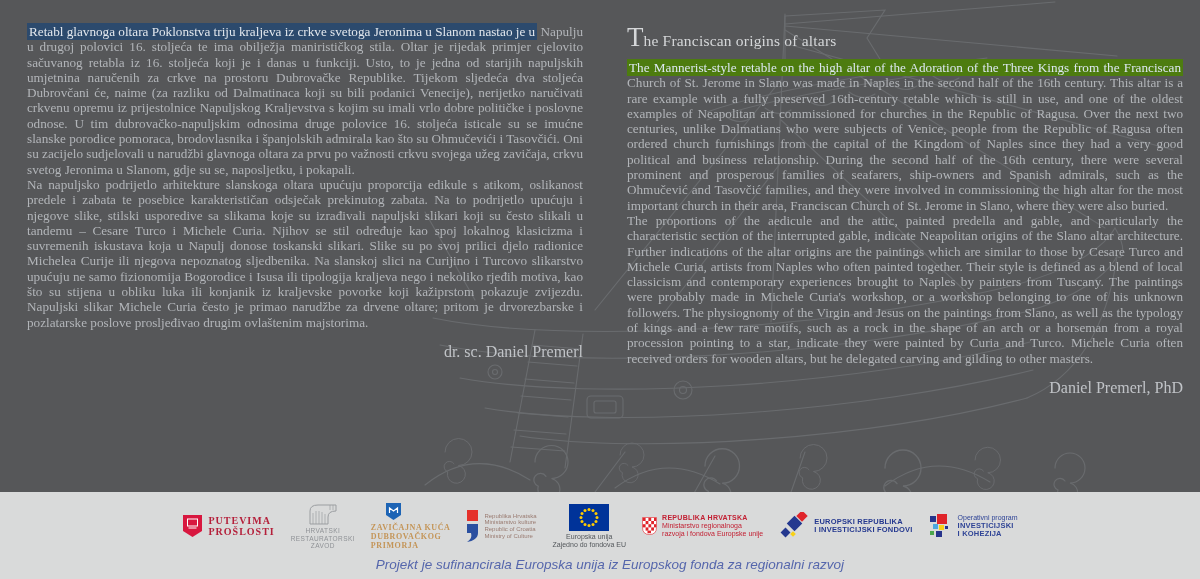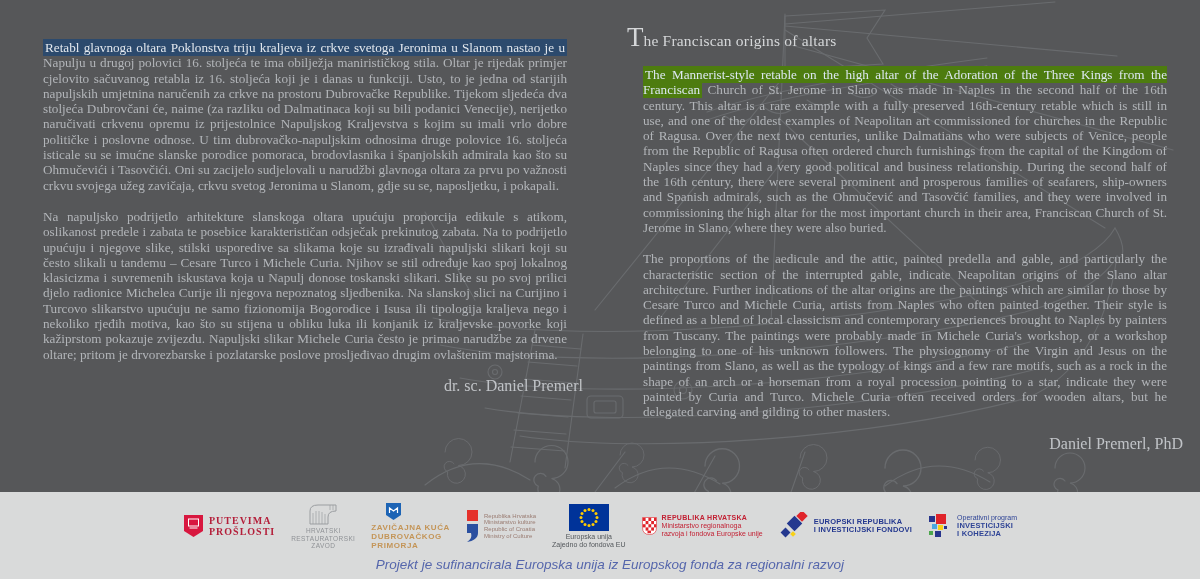--- a/index.html
+++ b/index.html
@@ -17,21 +17,21 @@
   
   .col{
     position:absolute;top:24px;width:556px;
     color:#b2b5b9;font-size:13.2px;line-height:15.3px;text-align:justify;
   }
   .col.left{left:27px;}
   .col.right{left:627px;}
   .title{margin:0 0 9px 0;font-weight:400;color:#d5d7d9;}
   .title .initial{font-size:27px;line-height:27px;}
   .title .trest{font-size:15.5px;letter-spacing:.2px;}
-  .body{margin:16px;}
+  .body{margin:0;}
   .hl{padding:1px 2px;}
   .hl-left{background:#2c4a6d;color:#e3e8ee;}
   .hl-right{background:#4d7c0f;color:#dde8f2;}
   .signature{margin:14px 0 0 0;text-align:right;font-size:16px;color:#c0c3c7;}
   
   .footer{
     position:absolute;left:0;bottom:0;width:1200px;height:87px;background:#d9dada;
     font-family:"Liberation Sans", sans-serif;
   }
   .logos{
@@ -145,21 +145,21 @@
           <path d="M4,21 L4,8 Q4,2 12,2 L30,2 L30,8 Q22,8 22,14 L22,21 Z" fill="none" stroke="#9b9ea1" stroke-width="1"></path>
           <path d="M7,21 L7,10 M10,21 L10,8 M13,8 L13,21 M16,9 L16,21 M19,11 L19,21 M24,2 L24,7 M27,2 L27,7" stroke="#9b9ea1" stroke-width="0.7"></path>
         </svg>
         <div class="lines hrz-text">
           <span>HRVATSKI</span>
           <span>RESTAURATORSKI</span>
           <span>ZAVOD</span>
         </div>
       </div>
 
-      <div class="logo vstack" style="align-items:flex-start;">
+      <div class="logo vstack" style="align-items:flex-start;font-family:Liberation Serif, serif;">
         <svg width="17" height="19" viewBox="0 0 17 19" style="margin-left:14px;">
           <path d="M1,1 h15 v12 l-7.5,5 -7.5,-5 z" fill="#1d64b5"></path>
           <path d="M4.5,11 v-5 l4,3 4,-3 v5" fill="none" stroke="#fff" stroke-width="1.2"></path>
         </svg>
         <div class="lines zavicajna-text">
           <span>ZAVIČAJNA KUĆA</span>
           <span>DUBROVAČKOG</span>
           <span>PRIMORJA</span>
         </div>
       </div>

